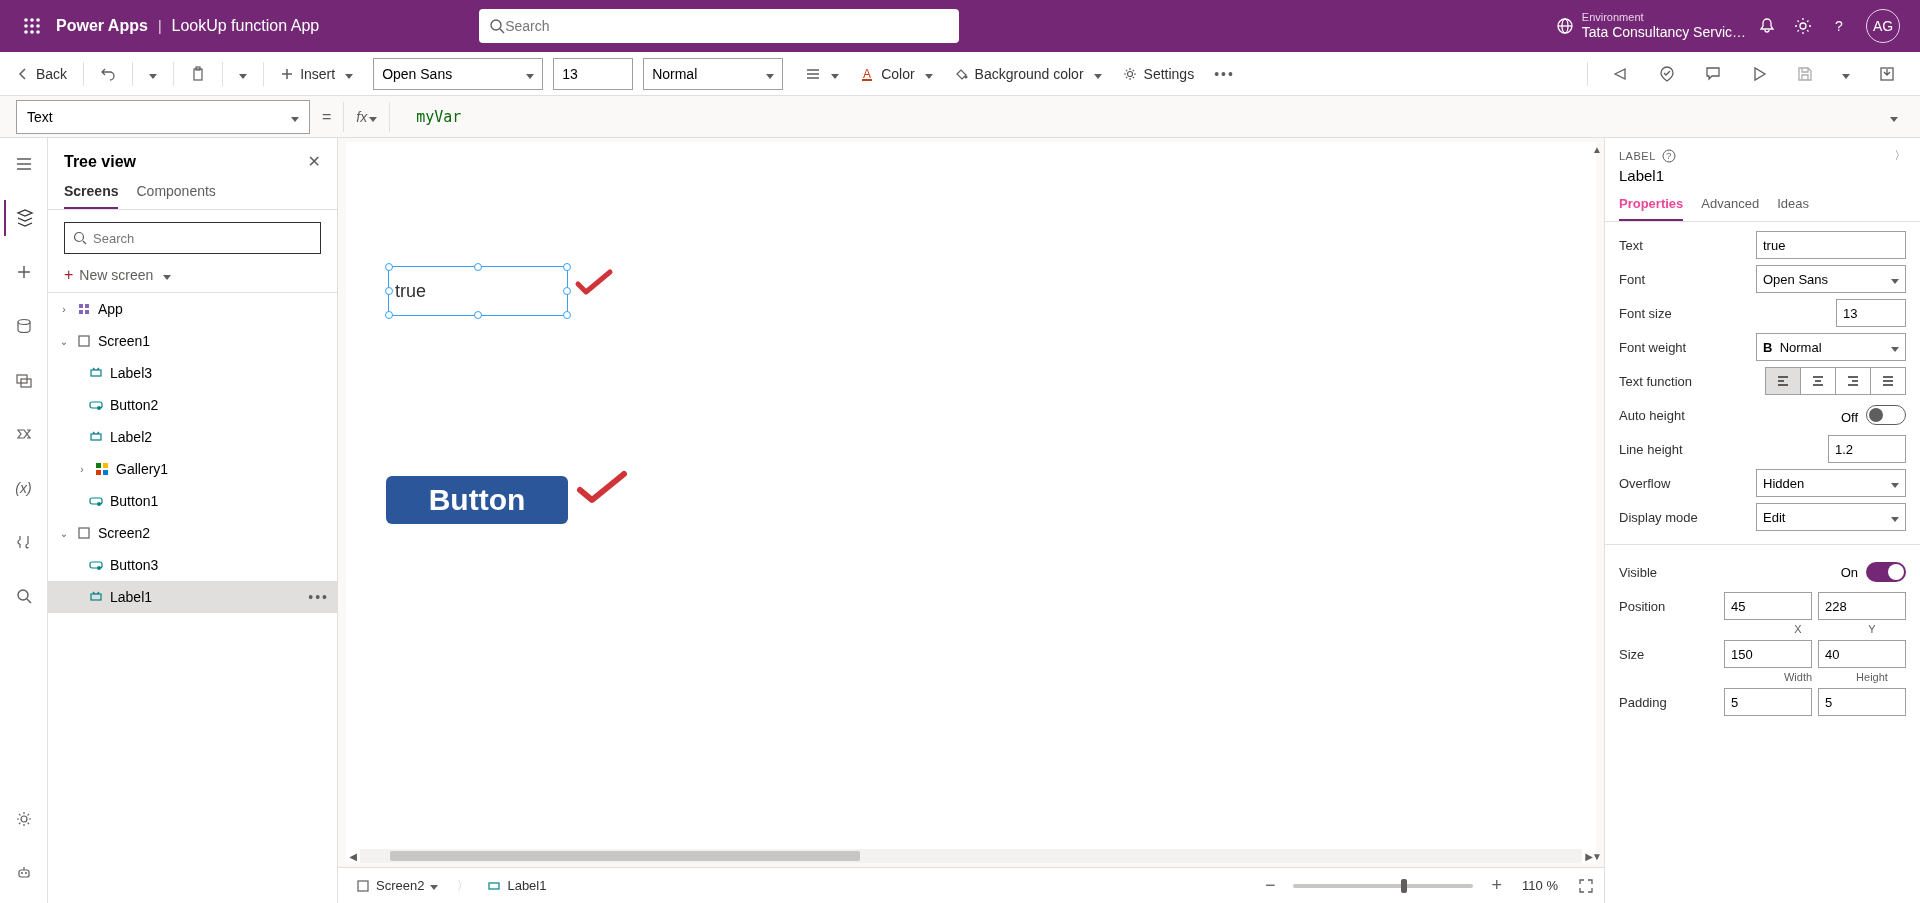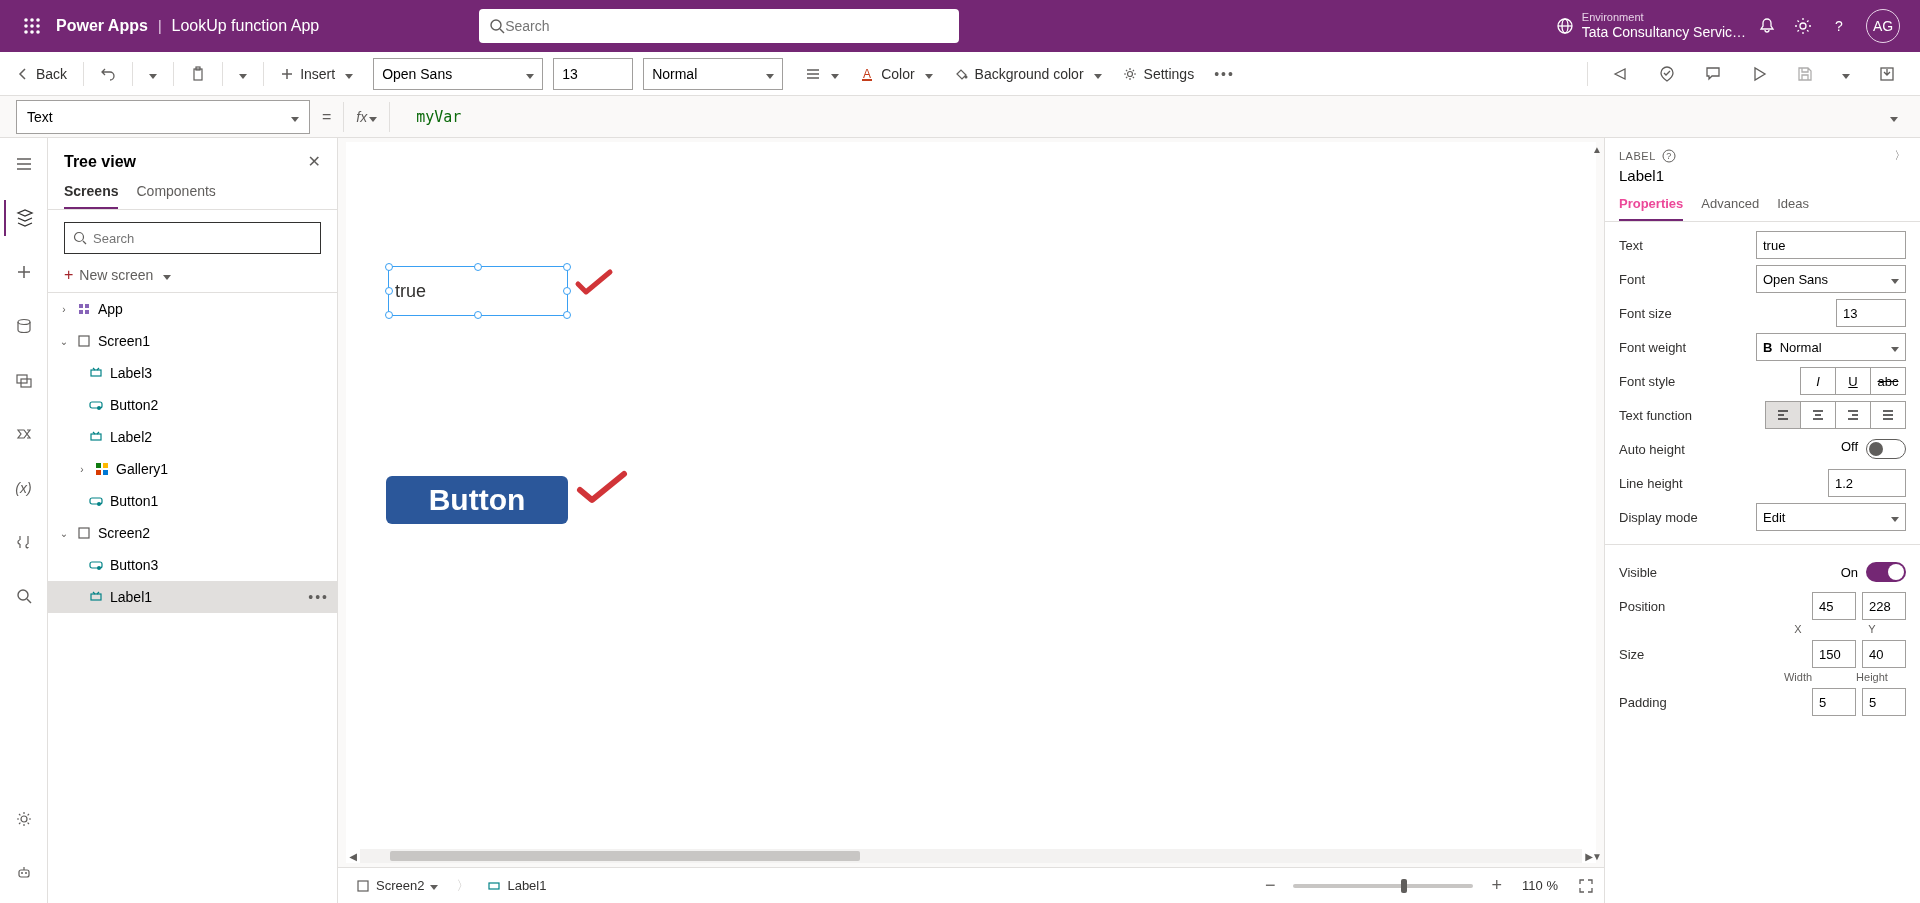--- a/index.html
+++ b/index.html
@@ -95,21 +95,21 @@
 .btn-group { display: flex; }
 .btn-group .bg { width: 36px; height: 28px; border: 1px solid #a19f9d; display: flex; align-items: center; justify-content: center; background: #fff; cursor: pointer; margin-left: -1px; }
 .btn-group .bg.active { background: #e1dfdd; }
 .toggle { width: 40px; height: 20px; border-radius: 10px; position: relative; cursor: pointer; }
 .toggle.off { background: #fff; border: 1px solid #605e5c; }
 .toggle.off::after { content: ""; position: absolute; left: 2px; top: 2px; width: 14px; height: 14px; border-radius: 50%; background: #605e5c; }
 .toggle.on { background: #742774; }
 .toggle.on::after { content: ""; position: absolute; right: 2px; top: 2px; width: 16px; height: 16px; border-radius: 50%; background: #fff; }
 .psep { height: 1px; background: #e1dfdd; margin: 10px -14px; }
 .pair { display: flex; gap: 6px; }
-.pair input { width: 44px; }
+.pair input { width: 88px; }
 .sublabels { display: flex; justify-content: flex-end; gap: 6px; font-size: 11px; color: #605e5c; height: 14px; }
 .sublabels span { width: 68px; text-align: center; }
 
 
 .hscroll { position: absolute; left: 0; right: 0; bottom: 0; height: 14px; display: flex; align-items: center; }
 .hscroll-l, .hscroll-r { width: 14px; height: 14px; display: flex; align-items: center; justify-content: center; color: #605e5c; font-size: 10px; cursor: pointer; }
 .hscroll-track { flex: 1; height: 14px; background: #f3f2f1; position: relative; }
 .hscroll-thumb { position: absolute; left: 30px; width: 470px; top: 2px; height: 10px; background: #c8c6c4; border-radius: 2px; }
 
 svg { display: block; }
@@ -599,34 +599,20 @@
     <div class="prow">
       <label>Font size</label>
       <input class="pinput" style="width: 70px;" value="13">
     </div>
     <div class="prow">
       <label>Font weight</label>
       <div class="pselect">
           <span><b>B</b>&nbsp;&nbsp;<span>Normal</span></span>
           <span class="chev"></span>
         </div>
-    </div>
-    <div class="prow">
-      <label>Font style</label>
-      <div class="btn-group">
-        <div class="bg">
-            <i>I</i>
-          </div>
-        <div class="bg">
-            <u>U</u>
-          </div>
-        <div class="bg">
-            <span style="text-decoration:line-through">abc</span>
-          </div>
-      </div>
     </div>
     <div class="prow">
       <label>Text function</label>
       <div class="btn-group">
         <div class="bg active">
             <svg width="14" height="14" viewBox="0 0 14 14">
               <path d="M2 3h10M2 7h6M2 11h10" stroke="#323130" stroke-width="1.4"></path>
             </svg>
           </div>
         <div class="bg">
@@ -641,28 +627,35 @@
           </div>
         <div class="bg">
             <svg width="14" height="14" viewBox="0 0 14 14">
               <path d="M2 3h10M2 7h10M2 11h10" stroke="#323130" stroke-width="1.4"></path>
             </svg>
           </div>
       </div>
     </div>
     <div class="prow">
       <label>Auto height</label>
-      <div style="display:flex;align-items:flex-start;gap:8px">
+      <div style="display:flex;align-items:flex-end;gap:8px">
         <span>Off</span>
         <div class="toggle off"></div>
       </div>
     </div>
     <div class="prow">
       <label>Line height</label>
       <input class="pinput" style="width: 78px;" value="1.2">
+    </div>
+    <div class="prow">
+      <label>Overflow</label>
+      <div class="pselect">
+          <span>Hidden</span>
+          <span class="chev"></span>
+        </div>
     </div>
     <div class="prow">
       <label>Display mode</label>
       <div class="pselect">
           <span>Edit</span>
           <span class="chev"></span>
         </div>
     </div>
     <div class="psep"></div>
     <div class="prow">

